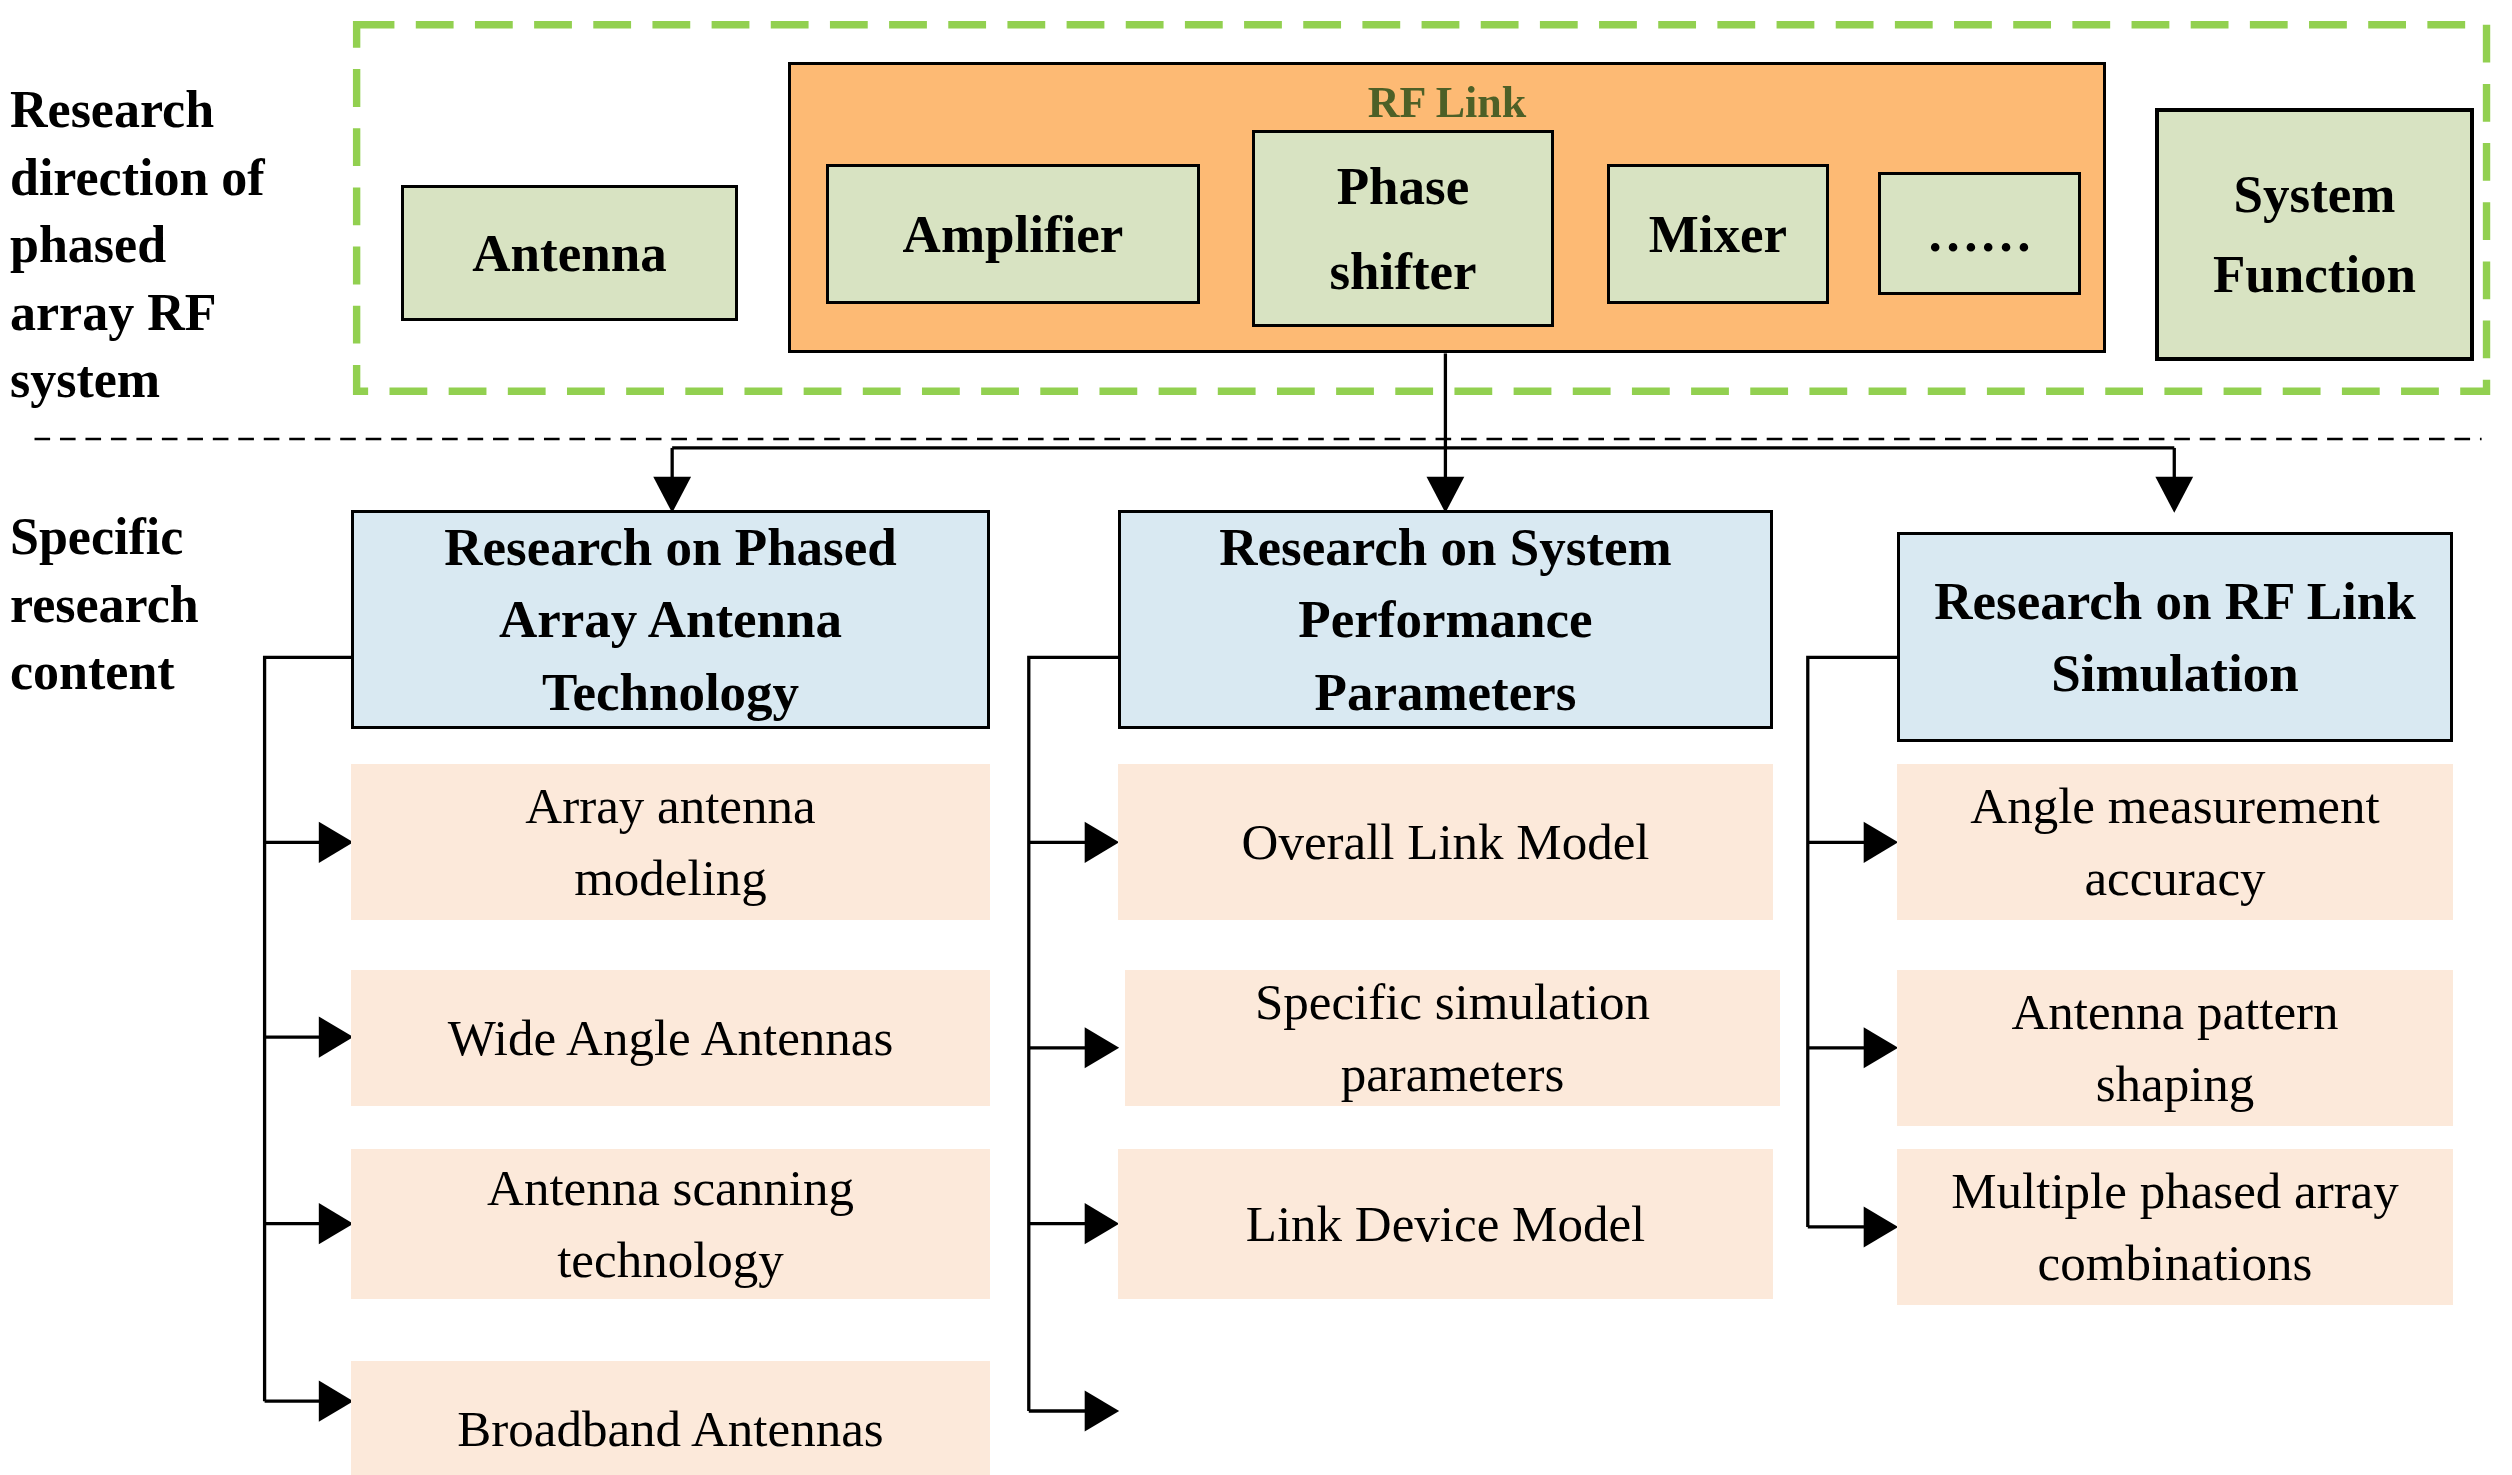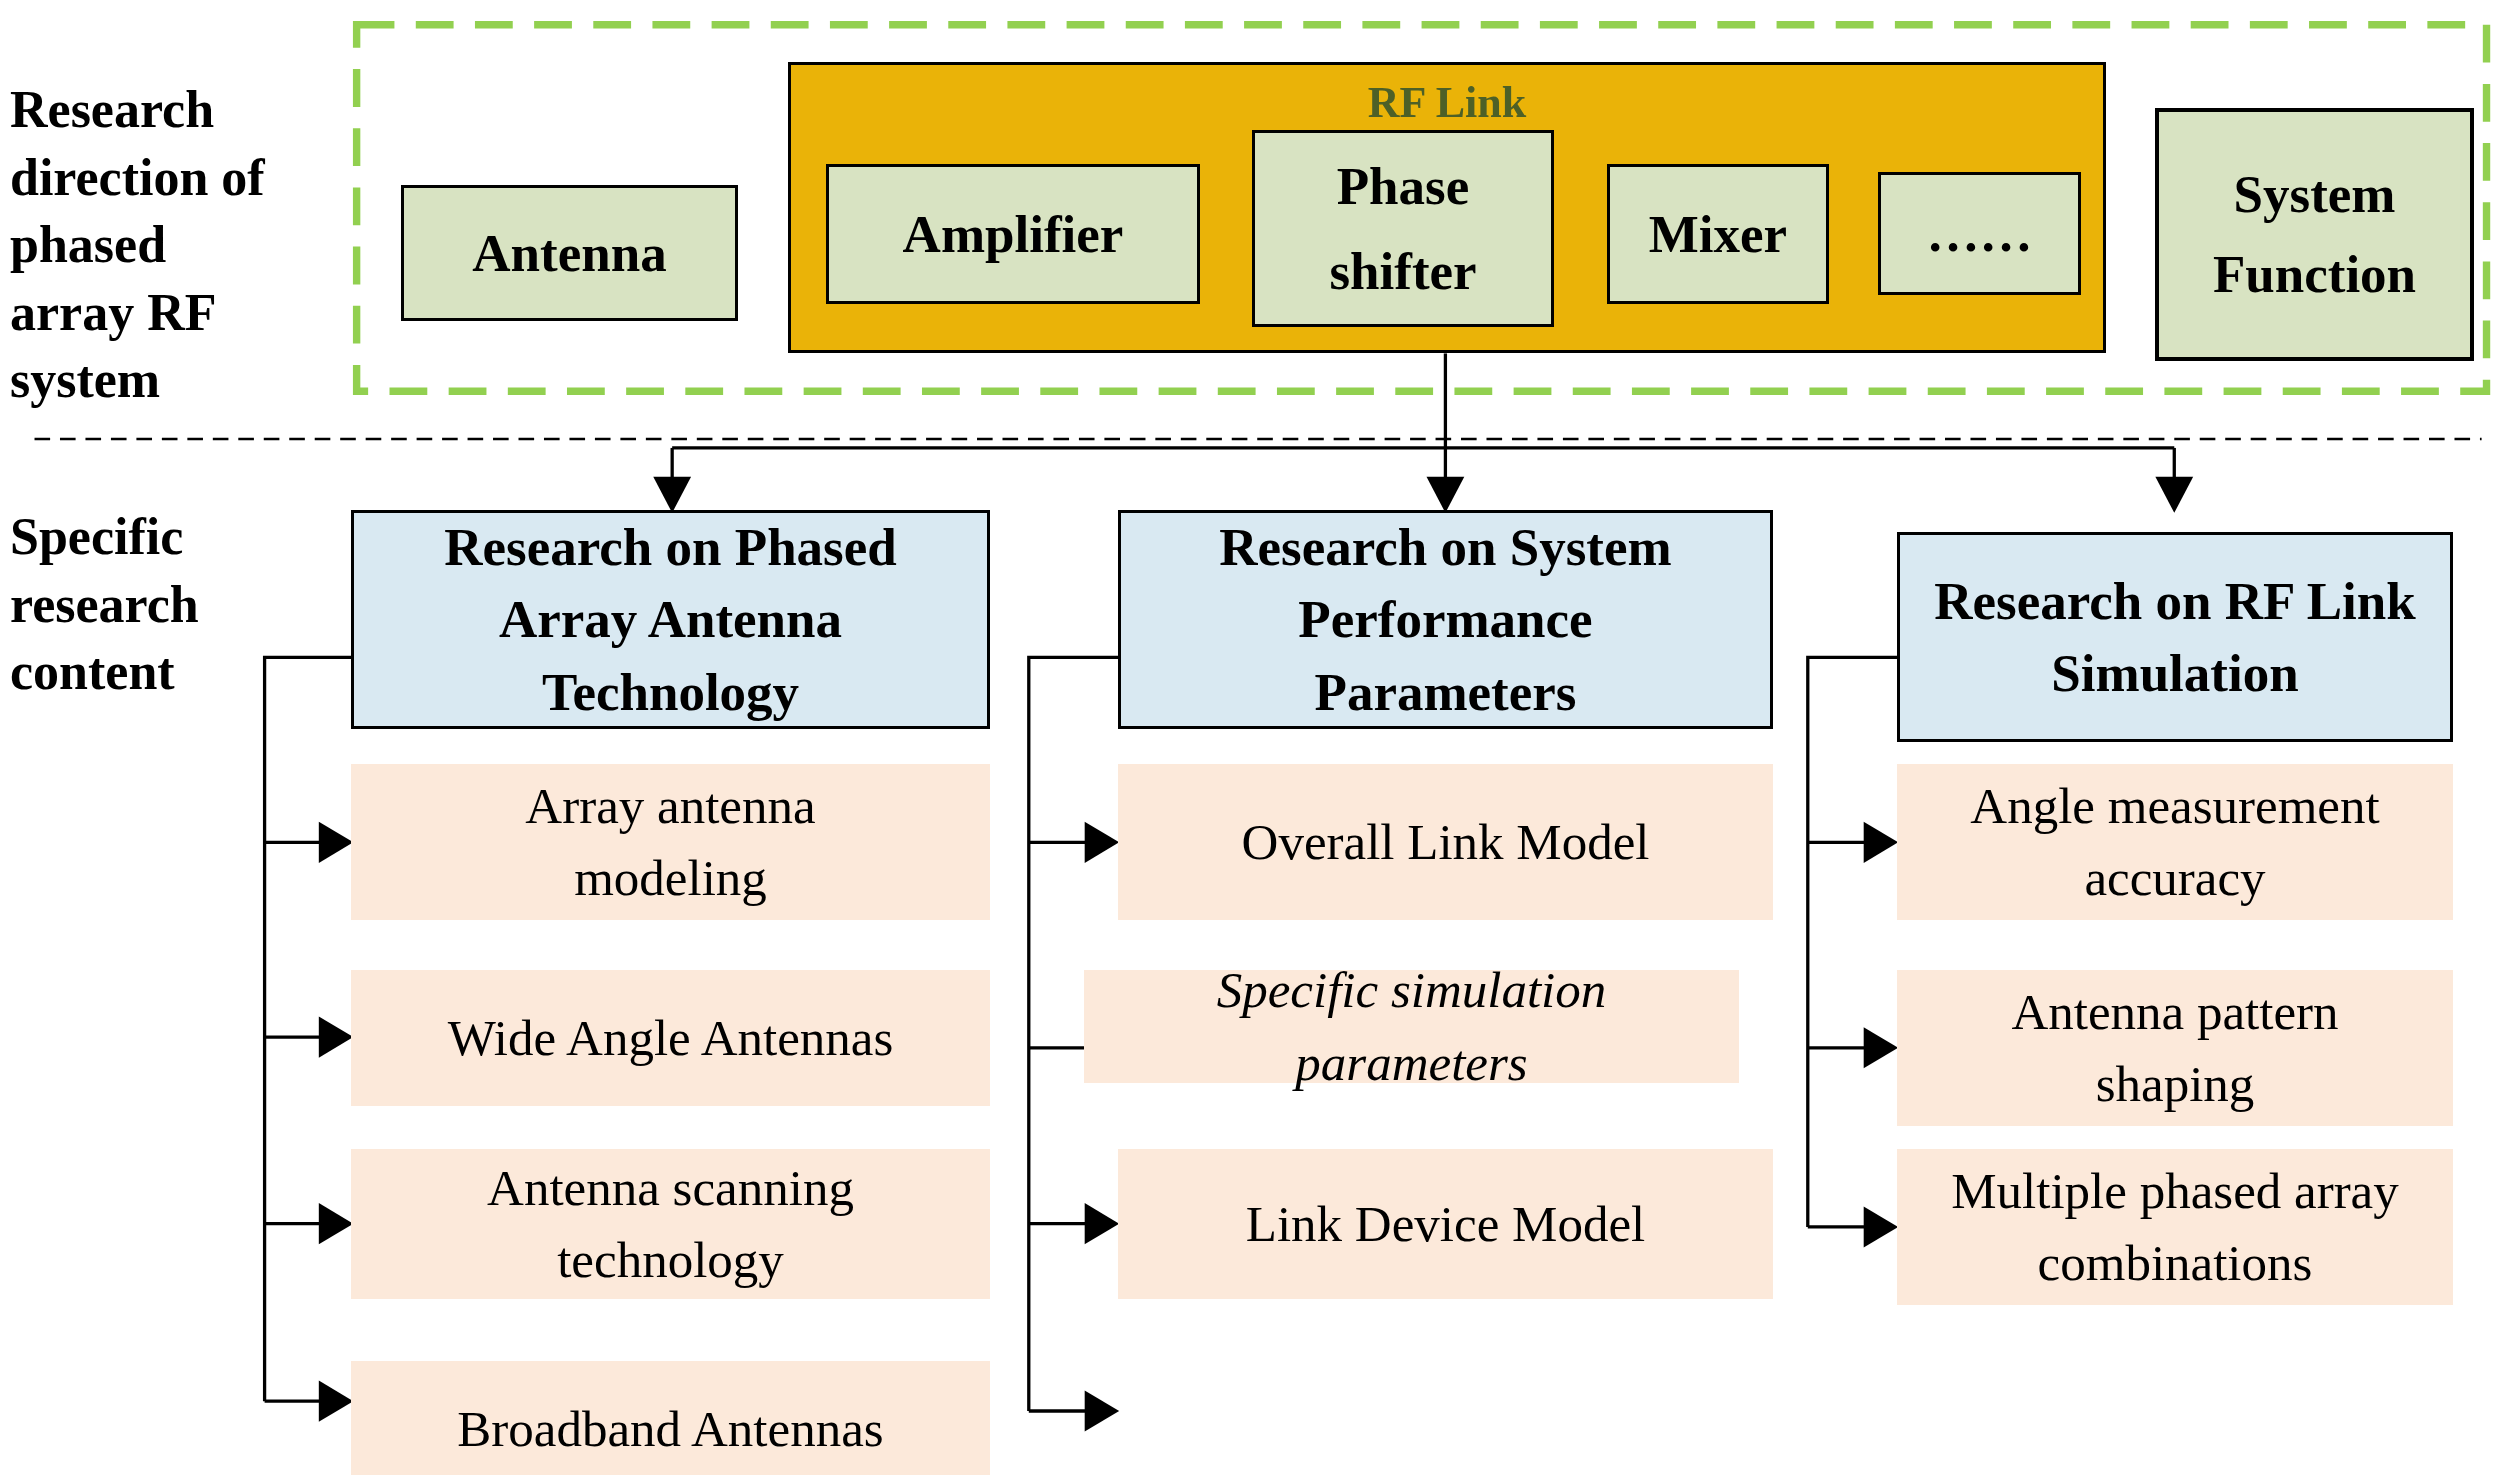--- a/index.html
+++ b/index.html
@@ -4,21 +4,21 @@
 <style>
   html,body{margin:0;padding:0;background:#ffffff;}
   body{width:2512px;height:1476px;position:relative;overflow:hidden;
        font-family:"Liberation Serif","DejaVu Serif",serif;color:#000;}
   .abs{position:absolute;box-sizing:border-box;}
   .center{display:flex;flex-direction:column;align-items:center;justify-content:center;text-align:center;}
   
   .side-label{font-weight:bold;font-size:52px;line-height:1.30;text-align:left;}
   
   .comp{background:#d8e3c2;border:3.3px solid #000;font-weight:bold;font-size:53px;line-height:1.45;}
-  .rf-panel{background:#eab308;border:3.3px solid #000;}
+  .rf-panel{background:#fdba74;border:3.3px solid #000;}
   .rf-title{color:#4d6027;font-weight:bold;font-size:44px;text-align:center;}
   
   .branch-header{background:#d9e9f2;border:3.3px solid #000;font-weight:bold;font-size:53px;line-height:1.36;}
   
   .item{background:#fce9da;font-size:51px;line-height:1.42;}
   .item span{display:block;}
   .branch-header span{display:block;}
   .comp span{display:block;}
   svg.overlay{position:absolute;left:0;top:0;z-index:0;}
   .box-layer{position:absolute;left:0;top:0;width:100%;height:100%;z-index:1;}
@@ -137,21 +137,21 @@
     <span>Antenna scanning</span>
     <span>technology</span>
   </div>
   <div class="abs item center" style="left:351px;top:1333px;width:639px;height:136px;margin-top:28px;">
     <span>Broadband Antennas</span>
   </div>
 
   <div class="abs item center" style="left:1118px;top:764px;width:655px;height:156px;">
     <span>Overall Link Model</span>
   </div>
-  <div class="abs item center" style="left:1084px;top:970px;width:655px;height:113px;font-style:italic;">
+  <div class="abs item center" style="left:1125px;top:970px;width:655px;height:136px;">
     <span>Specific simulation</span>
     <span>parameters</span>
   </div>
   <div class="abs item center" style="left:1118px;top:1149px;width:655px;height:150px;">
     <span>Link Device Model</span>
   </div>
 
   <div class="abs item center" style="left:1897px;top:764px;width:556px;height:156px;">
     <span>Angle measurement</span>
     <span>accuracy</span>

